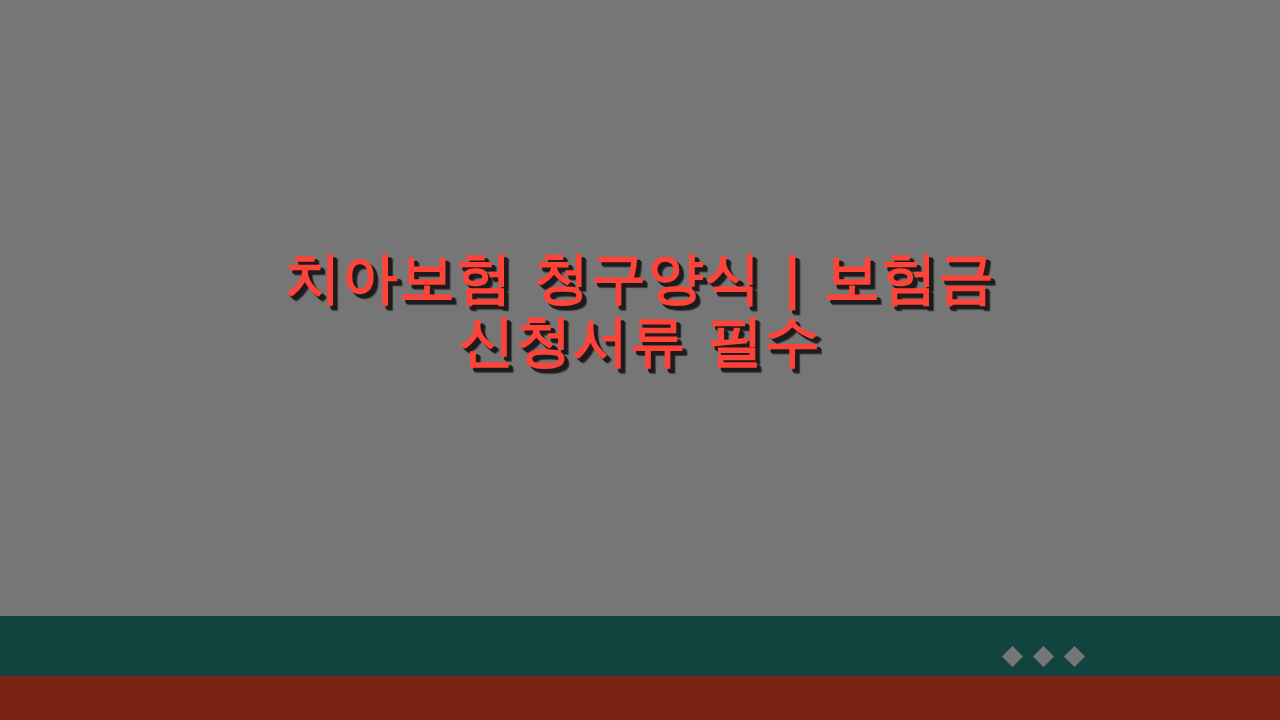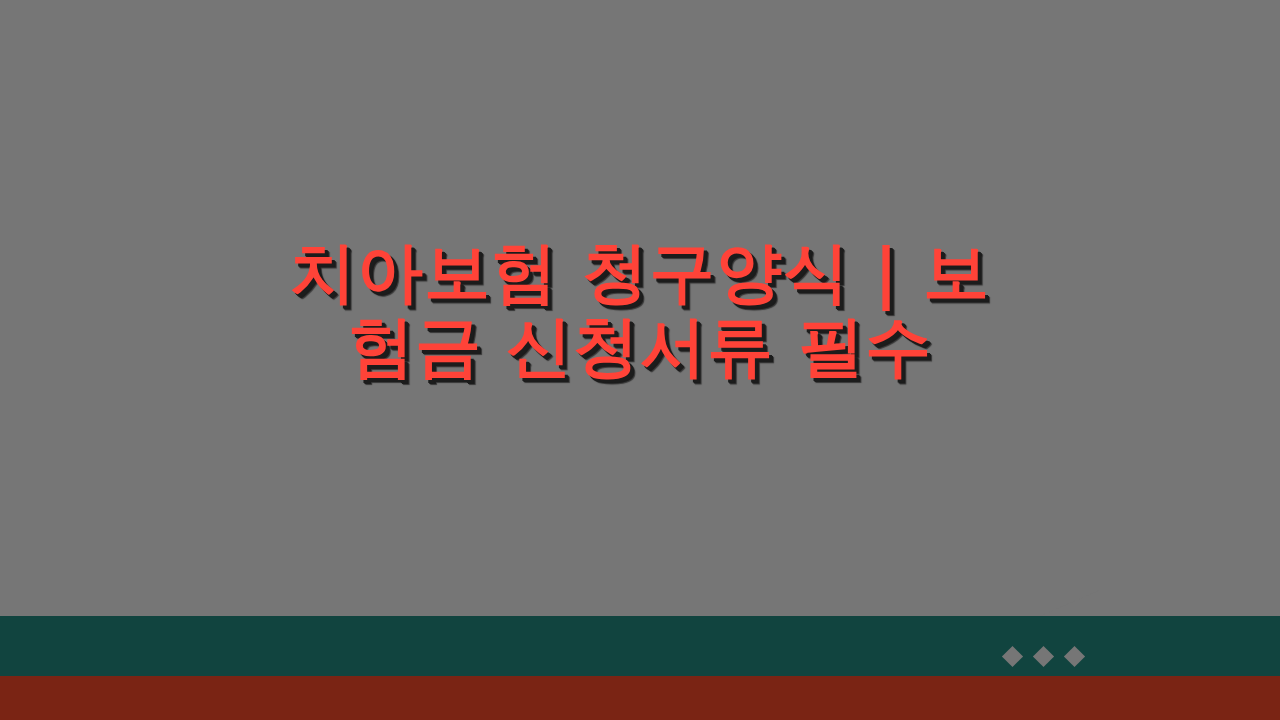--- a/index.html
+++ b/index.html
@@ -77,21 +77,21 @@
     height: 620px;
     display: flex;
     align-items: center;
     justify-content: center;
   }
   .headline {
     width: 760px;
     text-align: center;
     font-family: "DejaVu Sans", sans-serif;
     font-weight: bold;
-    font-size: 66px;
+    font-size: 56px;
     line-height: 1.12;
     letter-spacing: 1px;
     color: #ff4338;
     text-shadow:
       3px 3px 0 #1c1c1c,
       4px 4px 0 #1c1c1c,
       5px 5px 1px rgba(0,0,0,0.55);
     white-space: pre-line;
   }
 </style>

